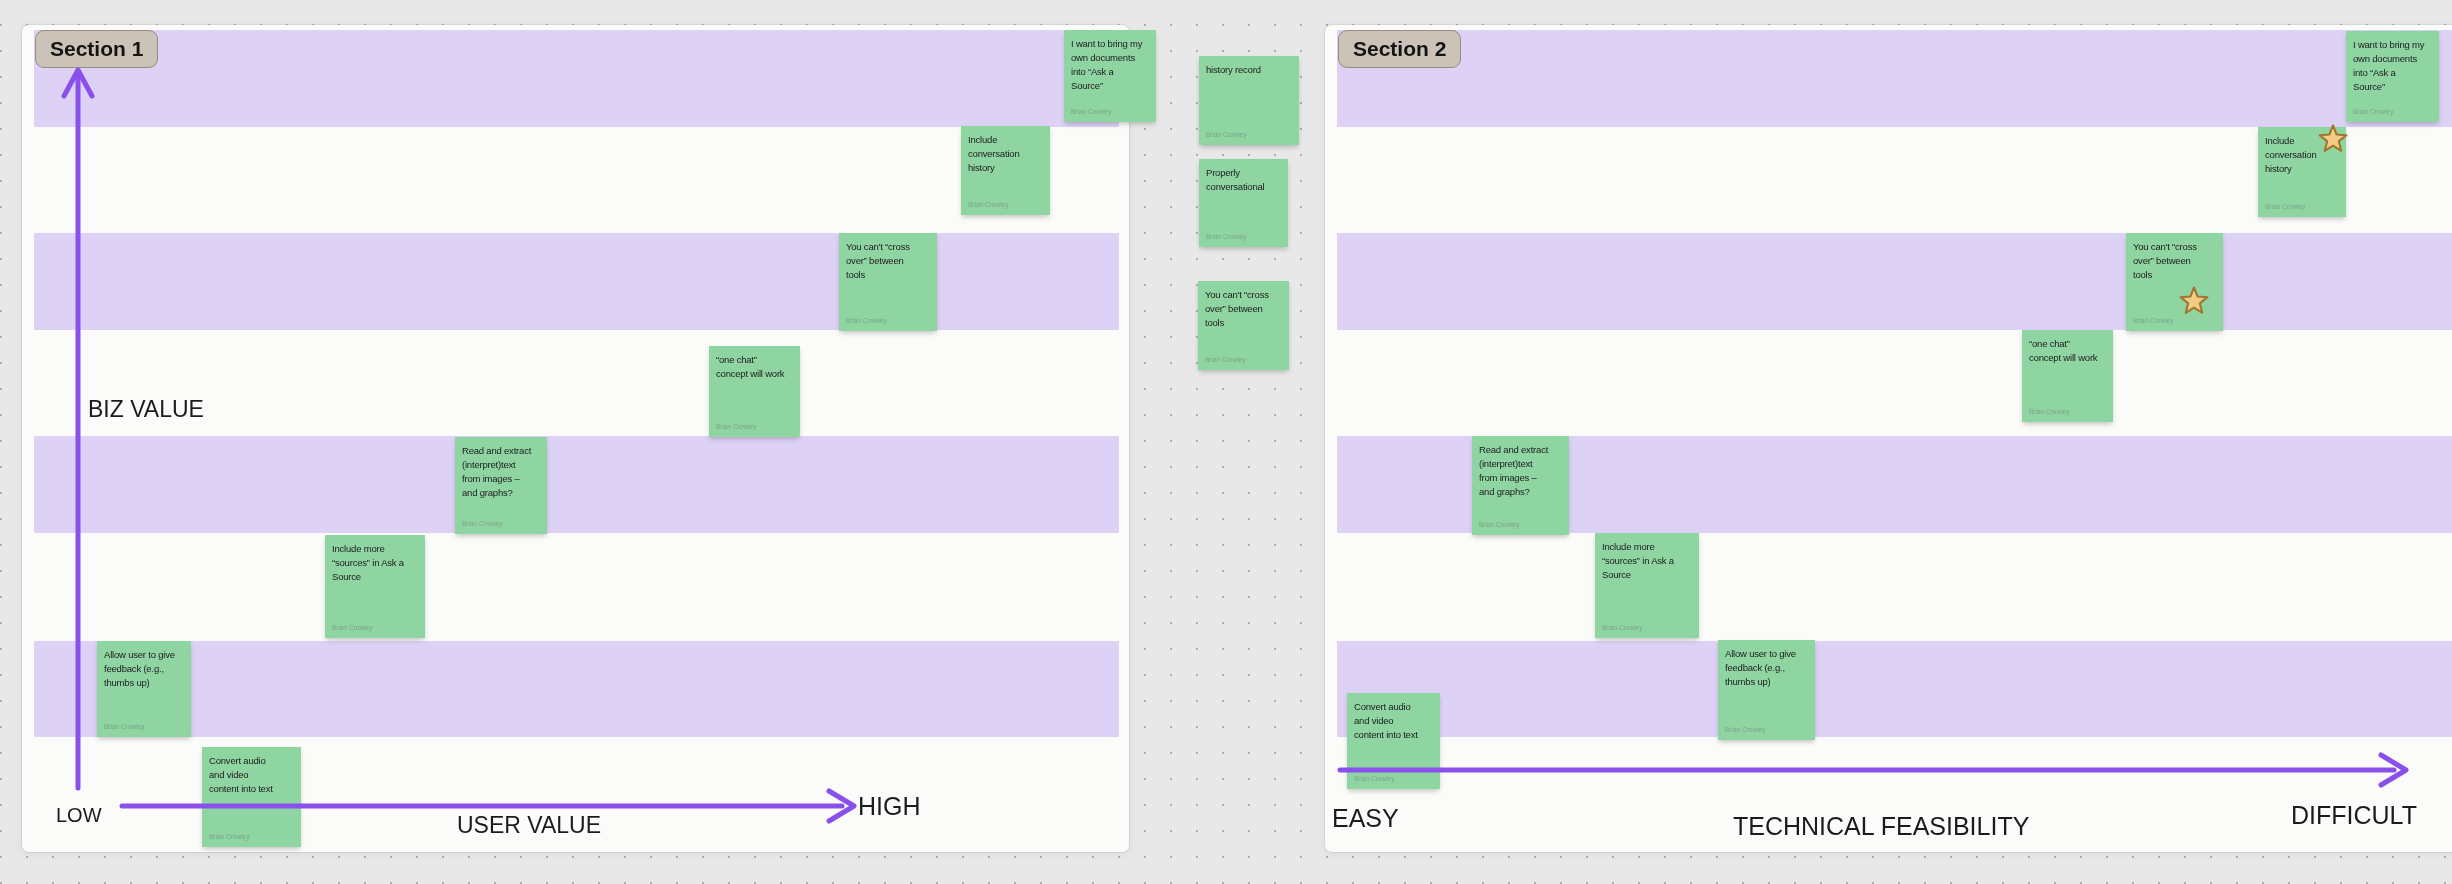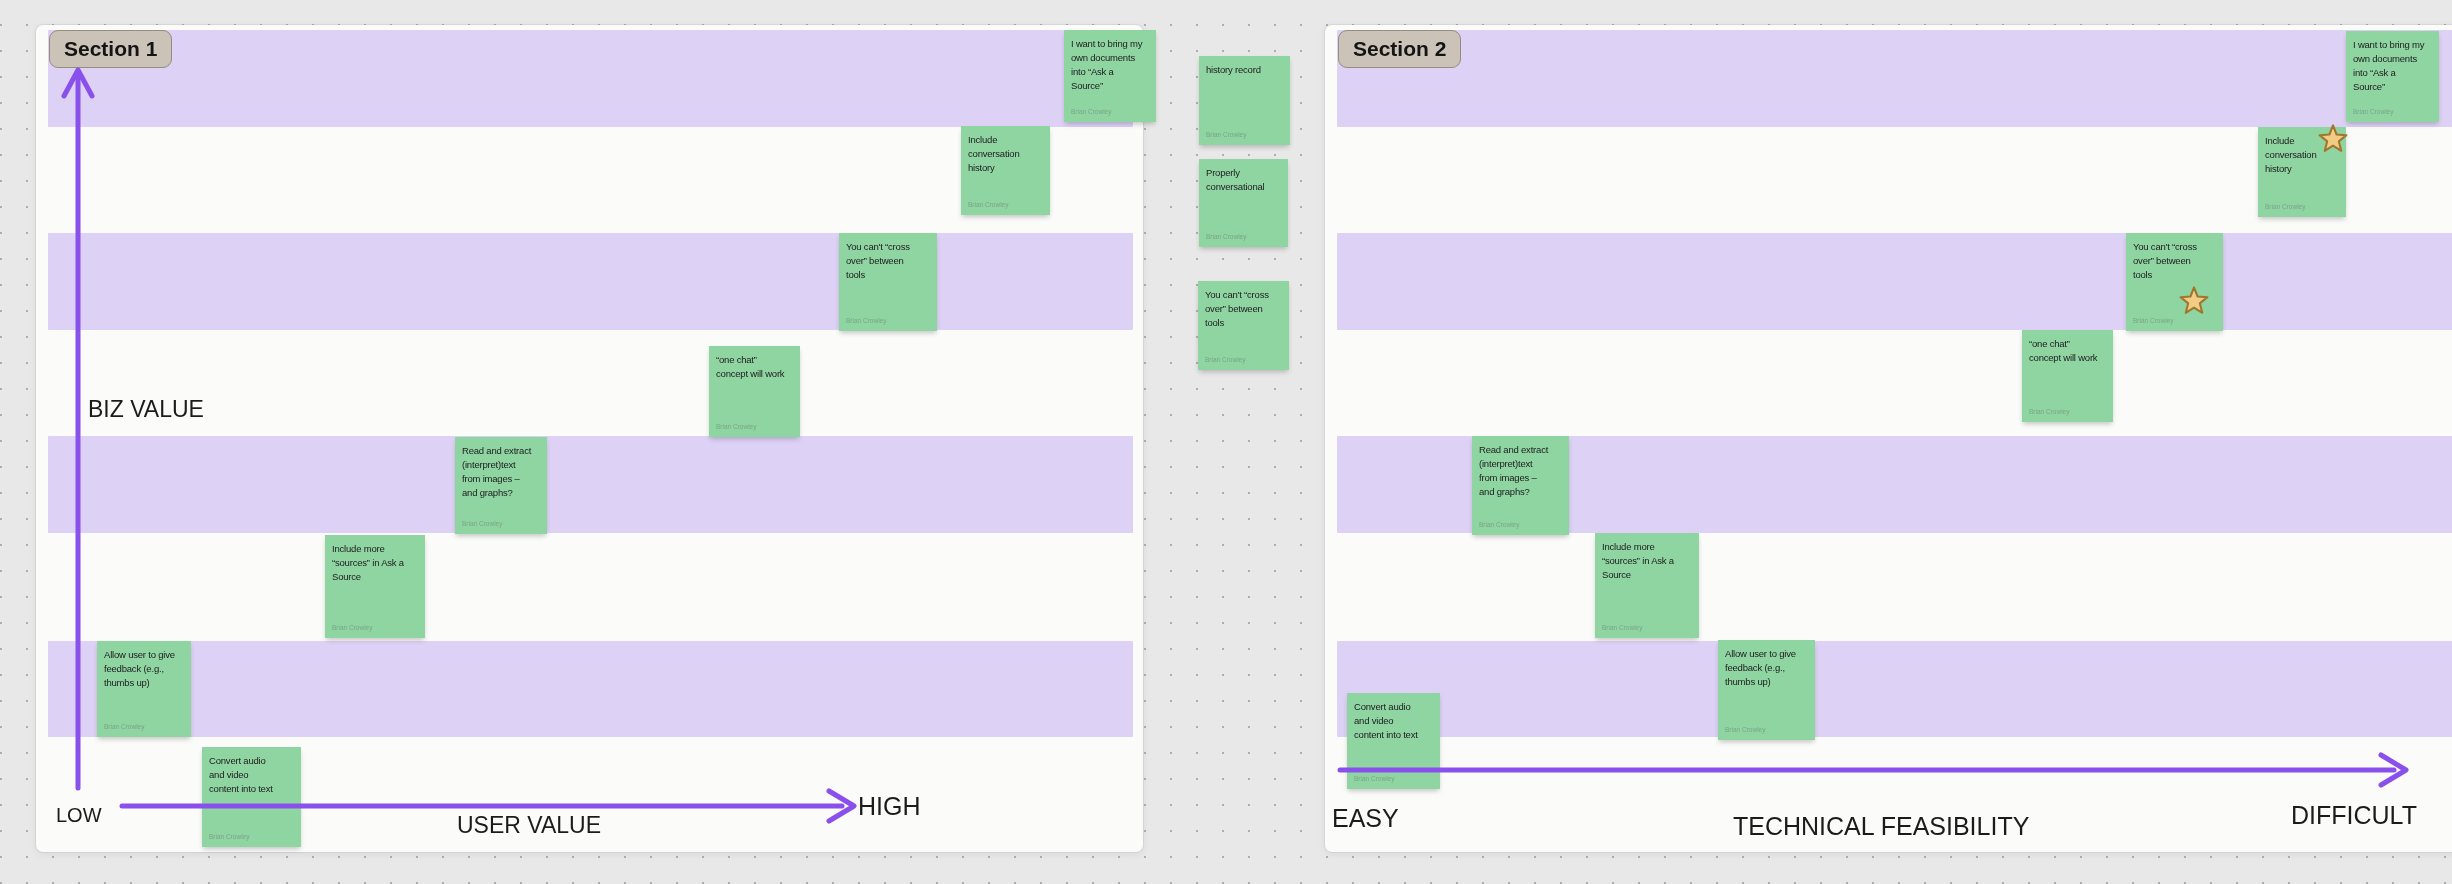--- a/index.html
+++ b/index.html
@@ -10,21 +10,21 @@
     background-image:radial-gradient(circle,#aeaeae 1.1px,transparent 1.4px);
     background-size:26px 26px;
     background-position:14px 12px;
   }
   #canvas{position:relative;width:2452px;height:884px;}
   .panel{
     position:absolute;top:25px;height:827px;
     background:#fbfbfa;border-radius:7px;
     box-shadow:0 0 0 1px rgba(0,0,0,0.05),0 2px 8px rgba(0,0,0,0.07);
   }
-  #panel-1{left:36px;width:1107px;}
+  #panel-1{left:22px;width:1107px;}
   #panel-2{left:1325px;width:1176px;}
   .band{
     position:absolute;left:12px;right:10px;height:97px;
     background:var(--band,#ddd2f5);border-radius:1px;
   }
   .band.r1{top:5px;}
   .band.r2{top:208px;}
   .band.r3{top:411px;}
   .band.r4{top:616px;height:96px;}
   .section-badge{
@@ -119,21 +119,21 @@
 feedback (e.g.,
 thumbs up)</div>
         <div class="sticky-author">Brian Crowley</div>
       </div>
       <div class="sticky" style="left: 186px; top: 747px; width: 99px; height: 100px;">
         <div class="sticky-text">Convert audio
 and video
 content into text</div>
         <div class="sticky-author">Brian Crowley</div>
       </div>
-      <div class="sticky" style="left: 1183px; top: 56px; width: 91px; height: 89px;">
+      <div class="sticky" style="left: 1183px; top: 56px; width: 100px; height: 89px;">
         <div class="sticky-text">history record</div>
         <div class="sticky-author">Brian Crowley</div>
       </div>
       <div class="sticky" style="left: 1183px; top: 159px; width: 89px; height: 88px;">
         <div class="sticky-text">Properly
 conversational</div>
         <div class="sticky-author">Brian Crowley</div>
       </div>
       <div class="sticky" style="left: 1182px; top: 281px; width: 91px; height: 89px;">
         <div class="sticky-text">You can't “cross

